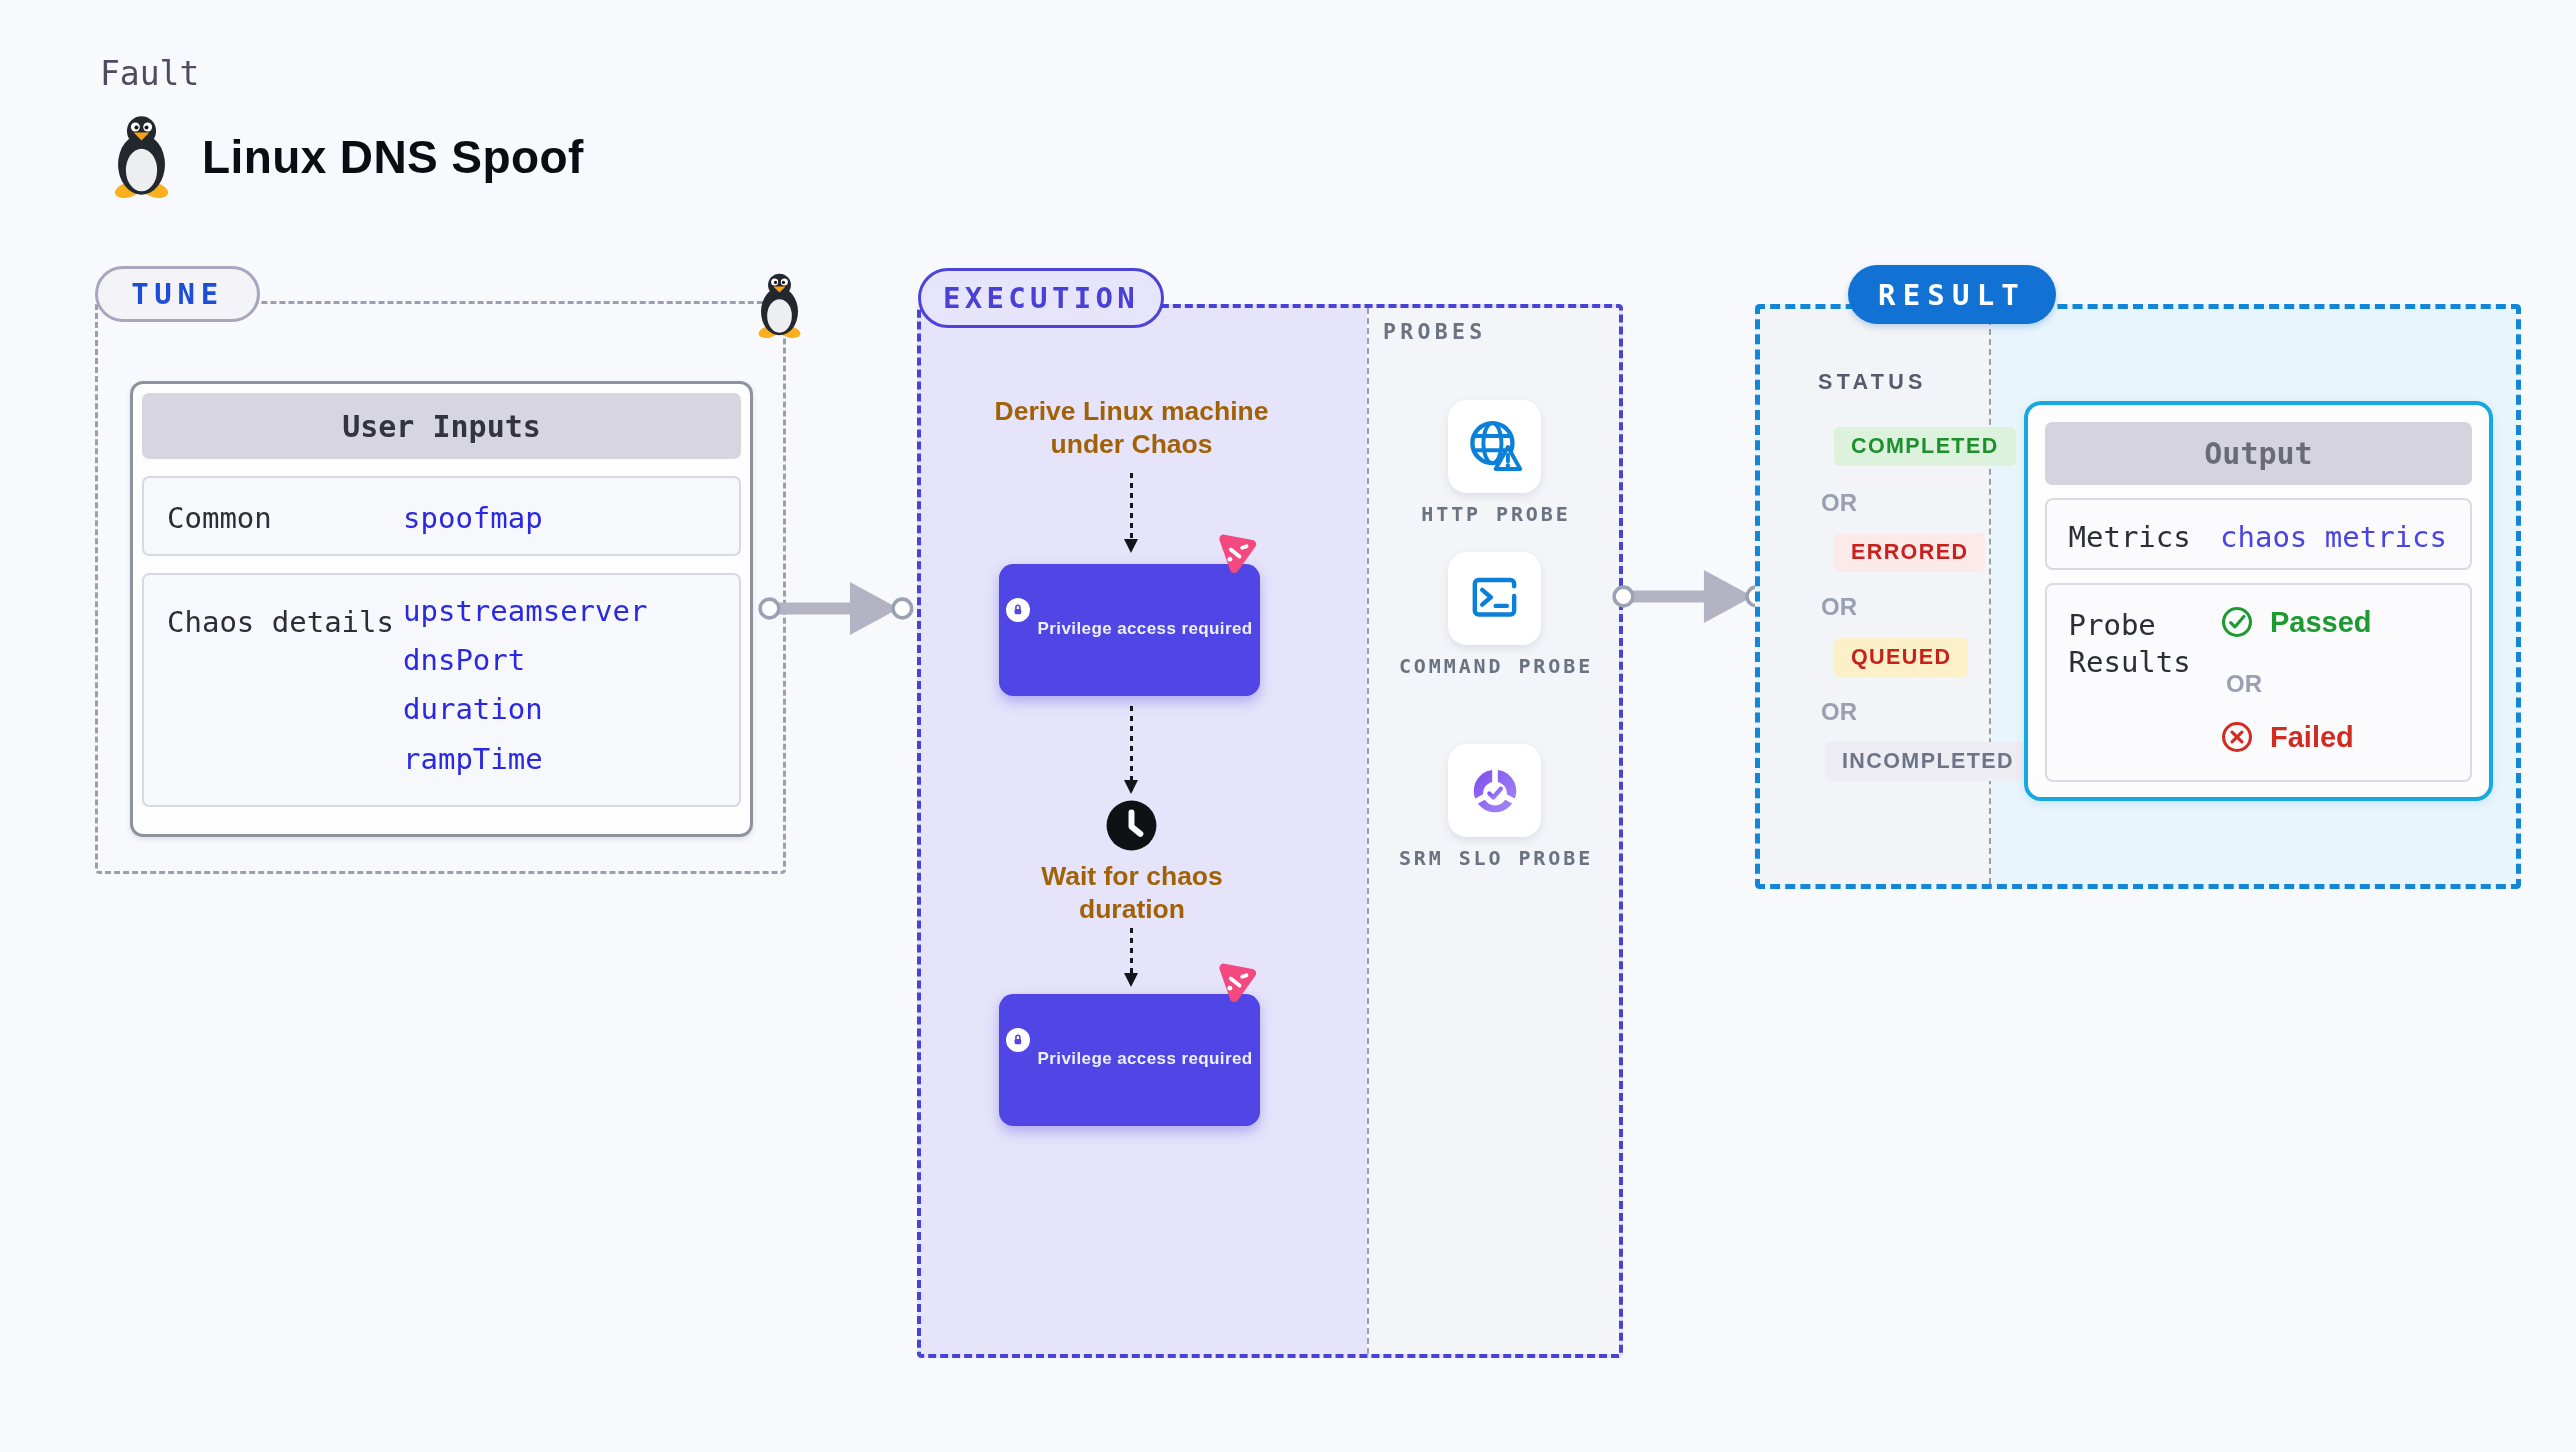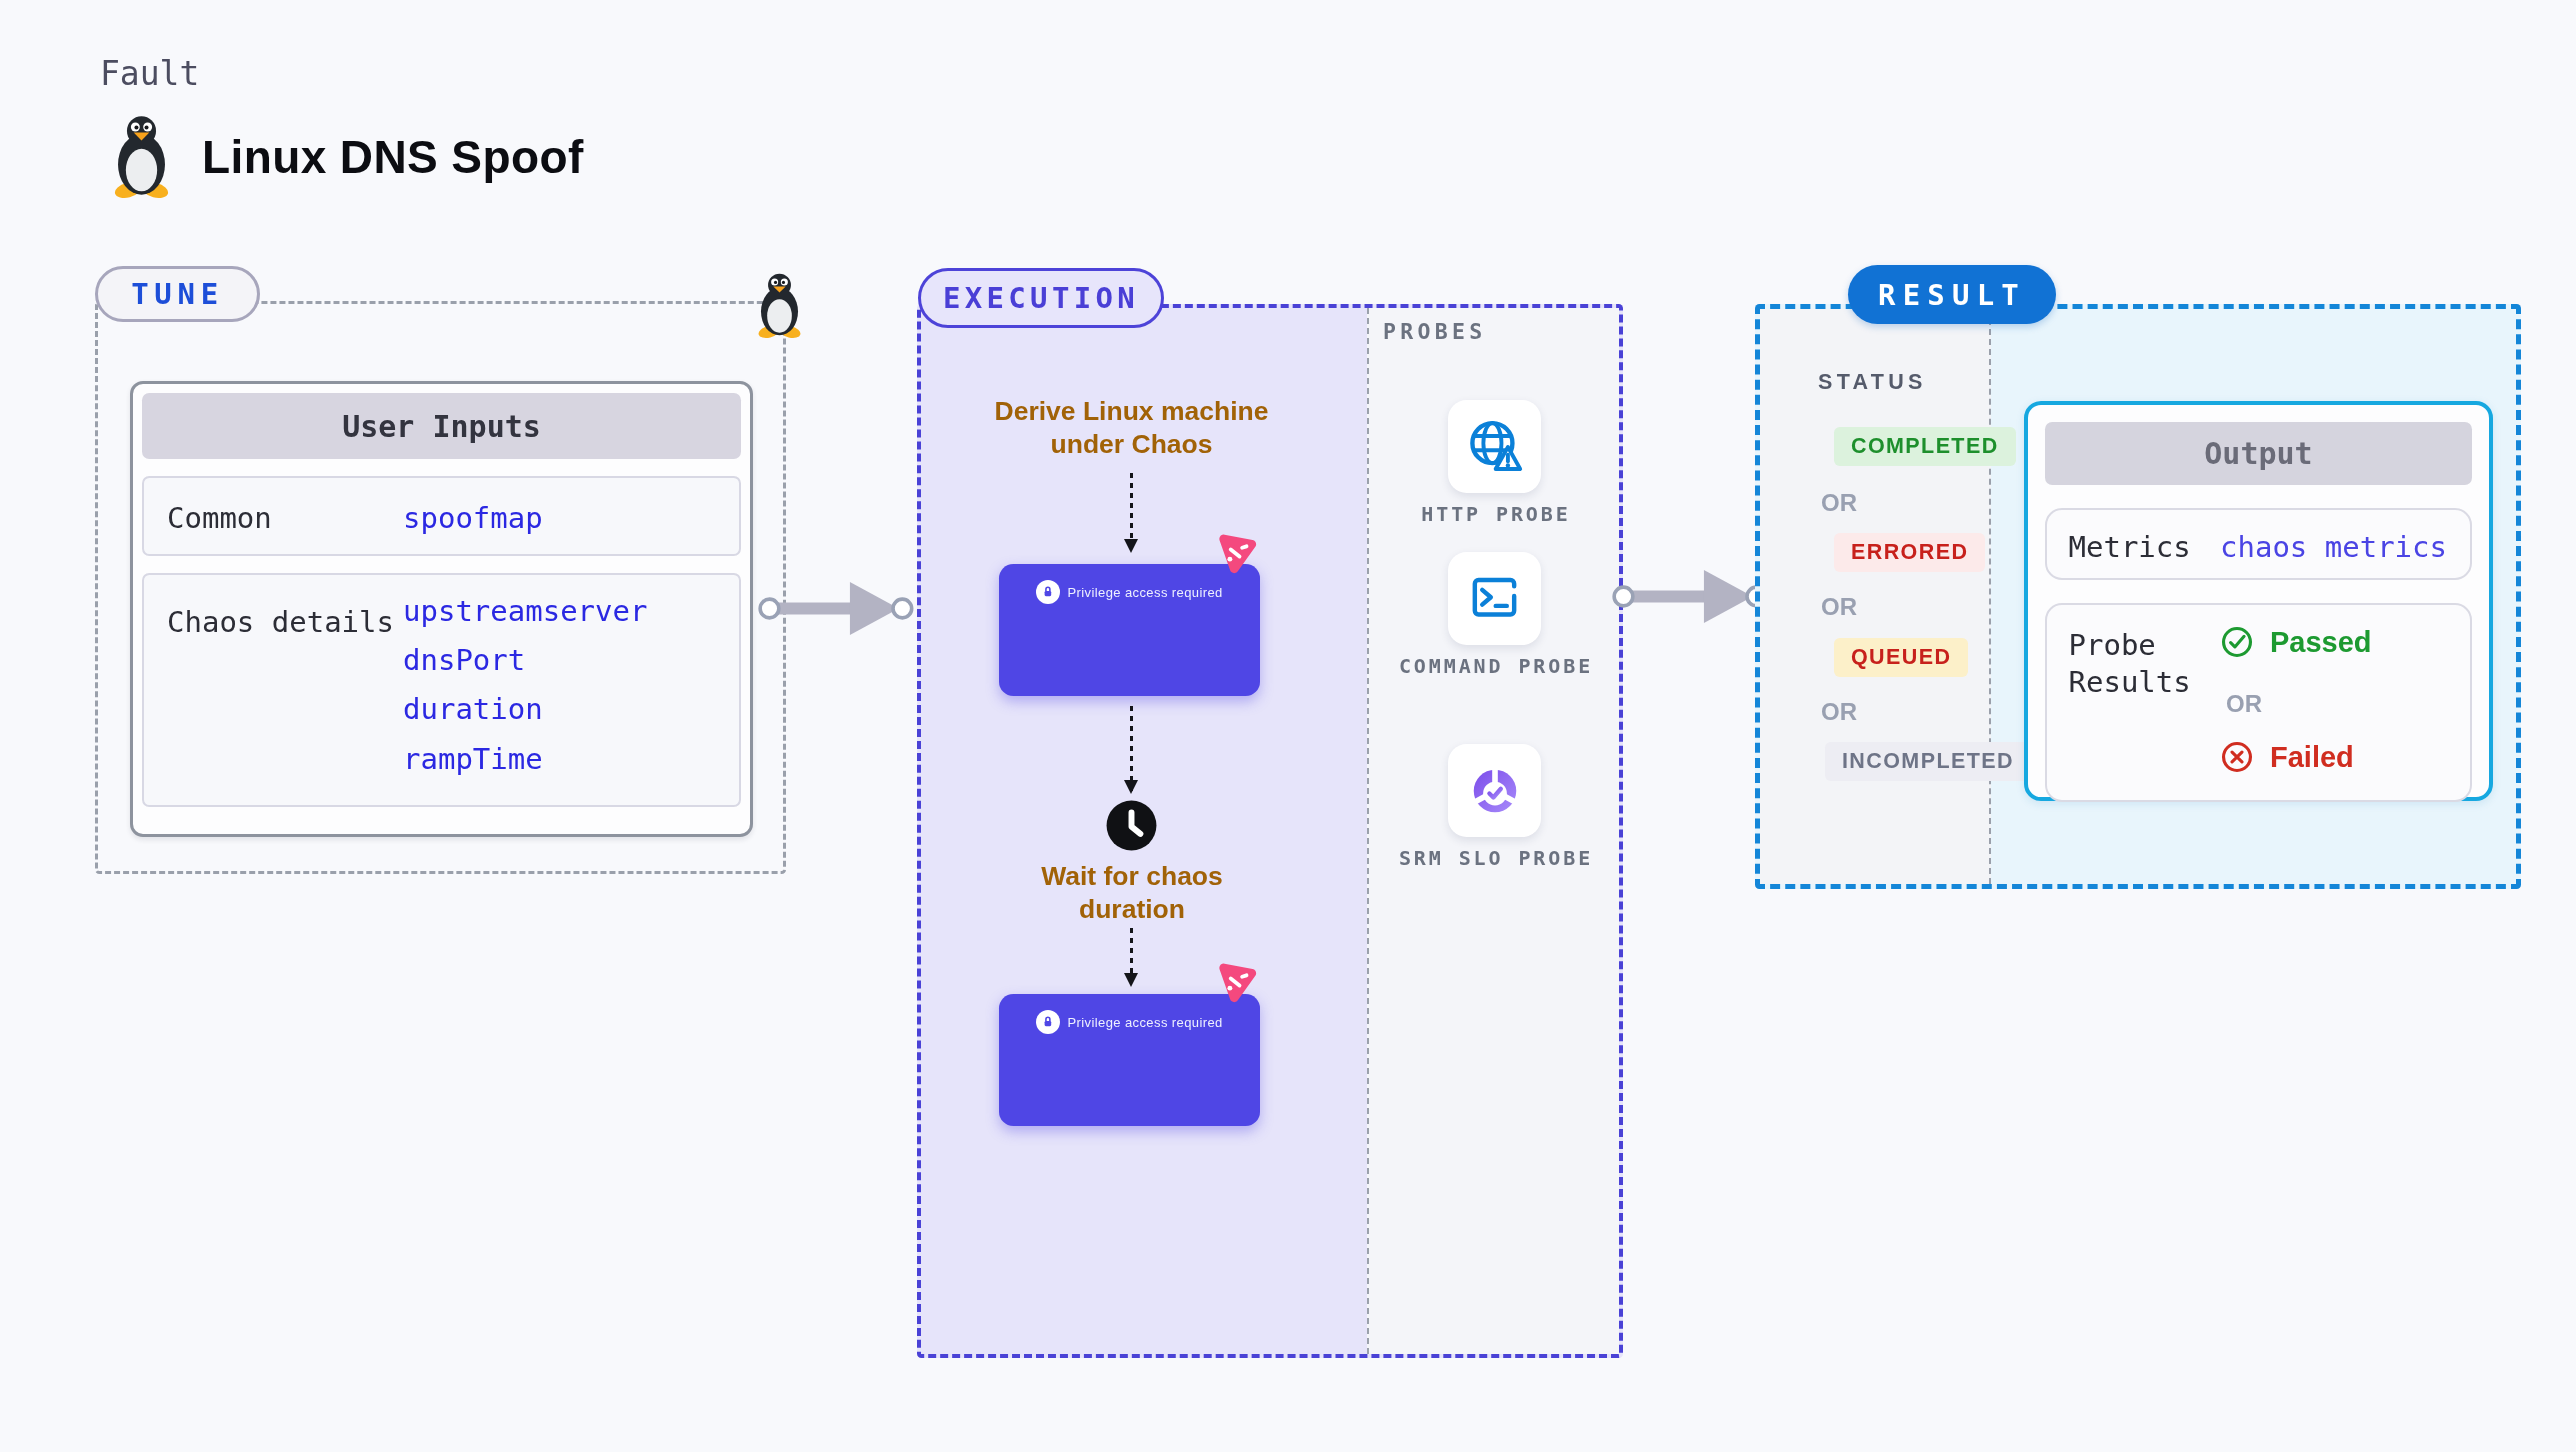--- a/index.html
+++ b/index.html
@@ -60,21 +60,21 @@
   .dotline::after { content:""; position:absolute; left:-6.4px; bottom:-2.9px; width:0; height:0;
              border-left:7.9px solid transparent; border-right:7.9px solid transparent;
              border-top:14.3px solid #14151a; }
   .chaos-node { position:absolute; width:261px; height:132px; background:#4f46e5;
              border-radius:14.3px; color:#fff; text-align:center; padding-top:10px;
              font-weight:bold; font-size:23.6px; line-height:29px;
              box-shadow:0 5.7px 13px rgba(79,70,229,.35); }
   .priv { display:flex; align-items:center; justify-content:center; gap:7.2px; margin-top:3.6px; }
   .priv-circle { width:24px; height:24px; border-radius:50%; background:#fff;
              display:flex; align-items:center; justify-content:center; }
-  .priv-text { font-size:13px; font-weight:400; color:#eef0ff; letter-spacing:0.4px; }
+  .priv-text { font-size:17px; font-weight:700; color:#eef0ff; letter-spacing:0.4px;margin-top:36px; }
   .pink-badge { position:absolute; width:42px; height:42px; z-index:6; }
 
   
   .probes-label { left:1383px; top:319px; font-family:"DejaVu Sans Mono",monospace;
              font-weight:bold; font-size:21.5px; color:#6b7280; letter-spacing:4.3px; }
   .probe-card { position:absolute; width:93px; height:93px; background:#ffffff;
              border-radius:18.6px; box-shadow:0 3.6px 8.6px rgba(30,40,80,.10);
              display:flex; align-items:center; justify-content:center; }
   .probe-name { position:absolute; width:244px; text-align:center;
              font-family:"DejaVu Sans Mono",monospace; font-weight:bold;
@@ -92,22 +92,22 @@
   .b-incompleted { background:#ededf3; color:#6e7487; }
 
   
   .out-card { left:2024px; top:401px; width:469px; height:400px; background:#fdfdfe;
              border:4.3px solid #16a8e0; border-radius:17px; padding:17px;
              box-shadow:0 2.9px 8.6px rgba(20,120,180,.12); }
   .out-header { height:63px; background:#d5d4de; border-radius:7.2px; display:flex;
              align-items:center; justify-content:center;
              font-family:"DejaVu Sans Mono",monospace; font-weight:bold;
              font-size:30px; color:#6a6b78; }
-  .out-row { position:relative; margin-top:23px; background:#fbfbfd;
-             border:2.1px solid #dadae4; border-radius:17px; }
+  .out-row { position:relative; margin-top:13px; background:#fbfbfd;
+             border:2.1px solid #dadae4; border-radius:8px; }
   .res-line { position:absolute; display:flex; align-items:center; gap:16px; }
   .res-passed { font-weight:bold; font-size:29px; color:#1d9a31; }
   .res-failed { font-weight:bold; font-size:29px; color:#d02d20; }
 
   svg { display:block; }
 </style>
 </head>
 <body>
 
 <svg width="0" height="0" style="position:absolute">

